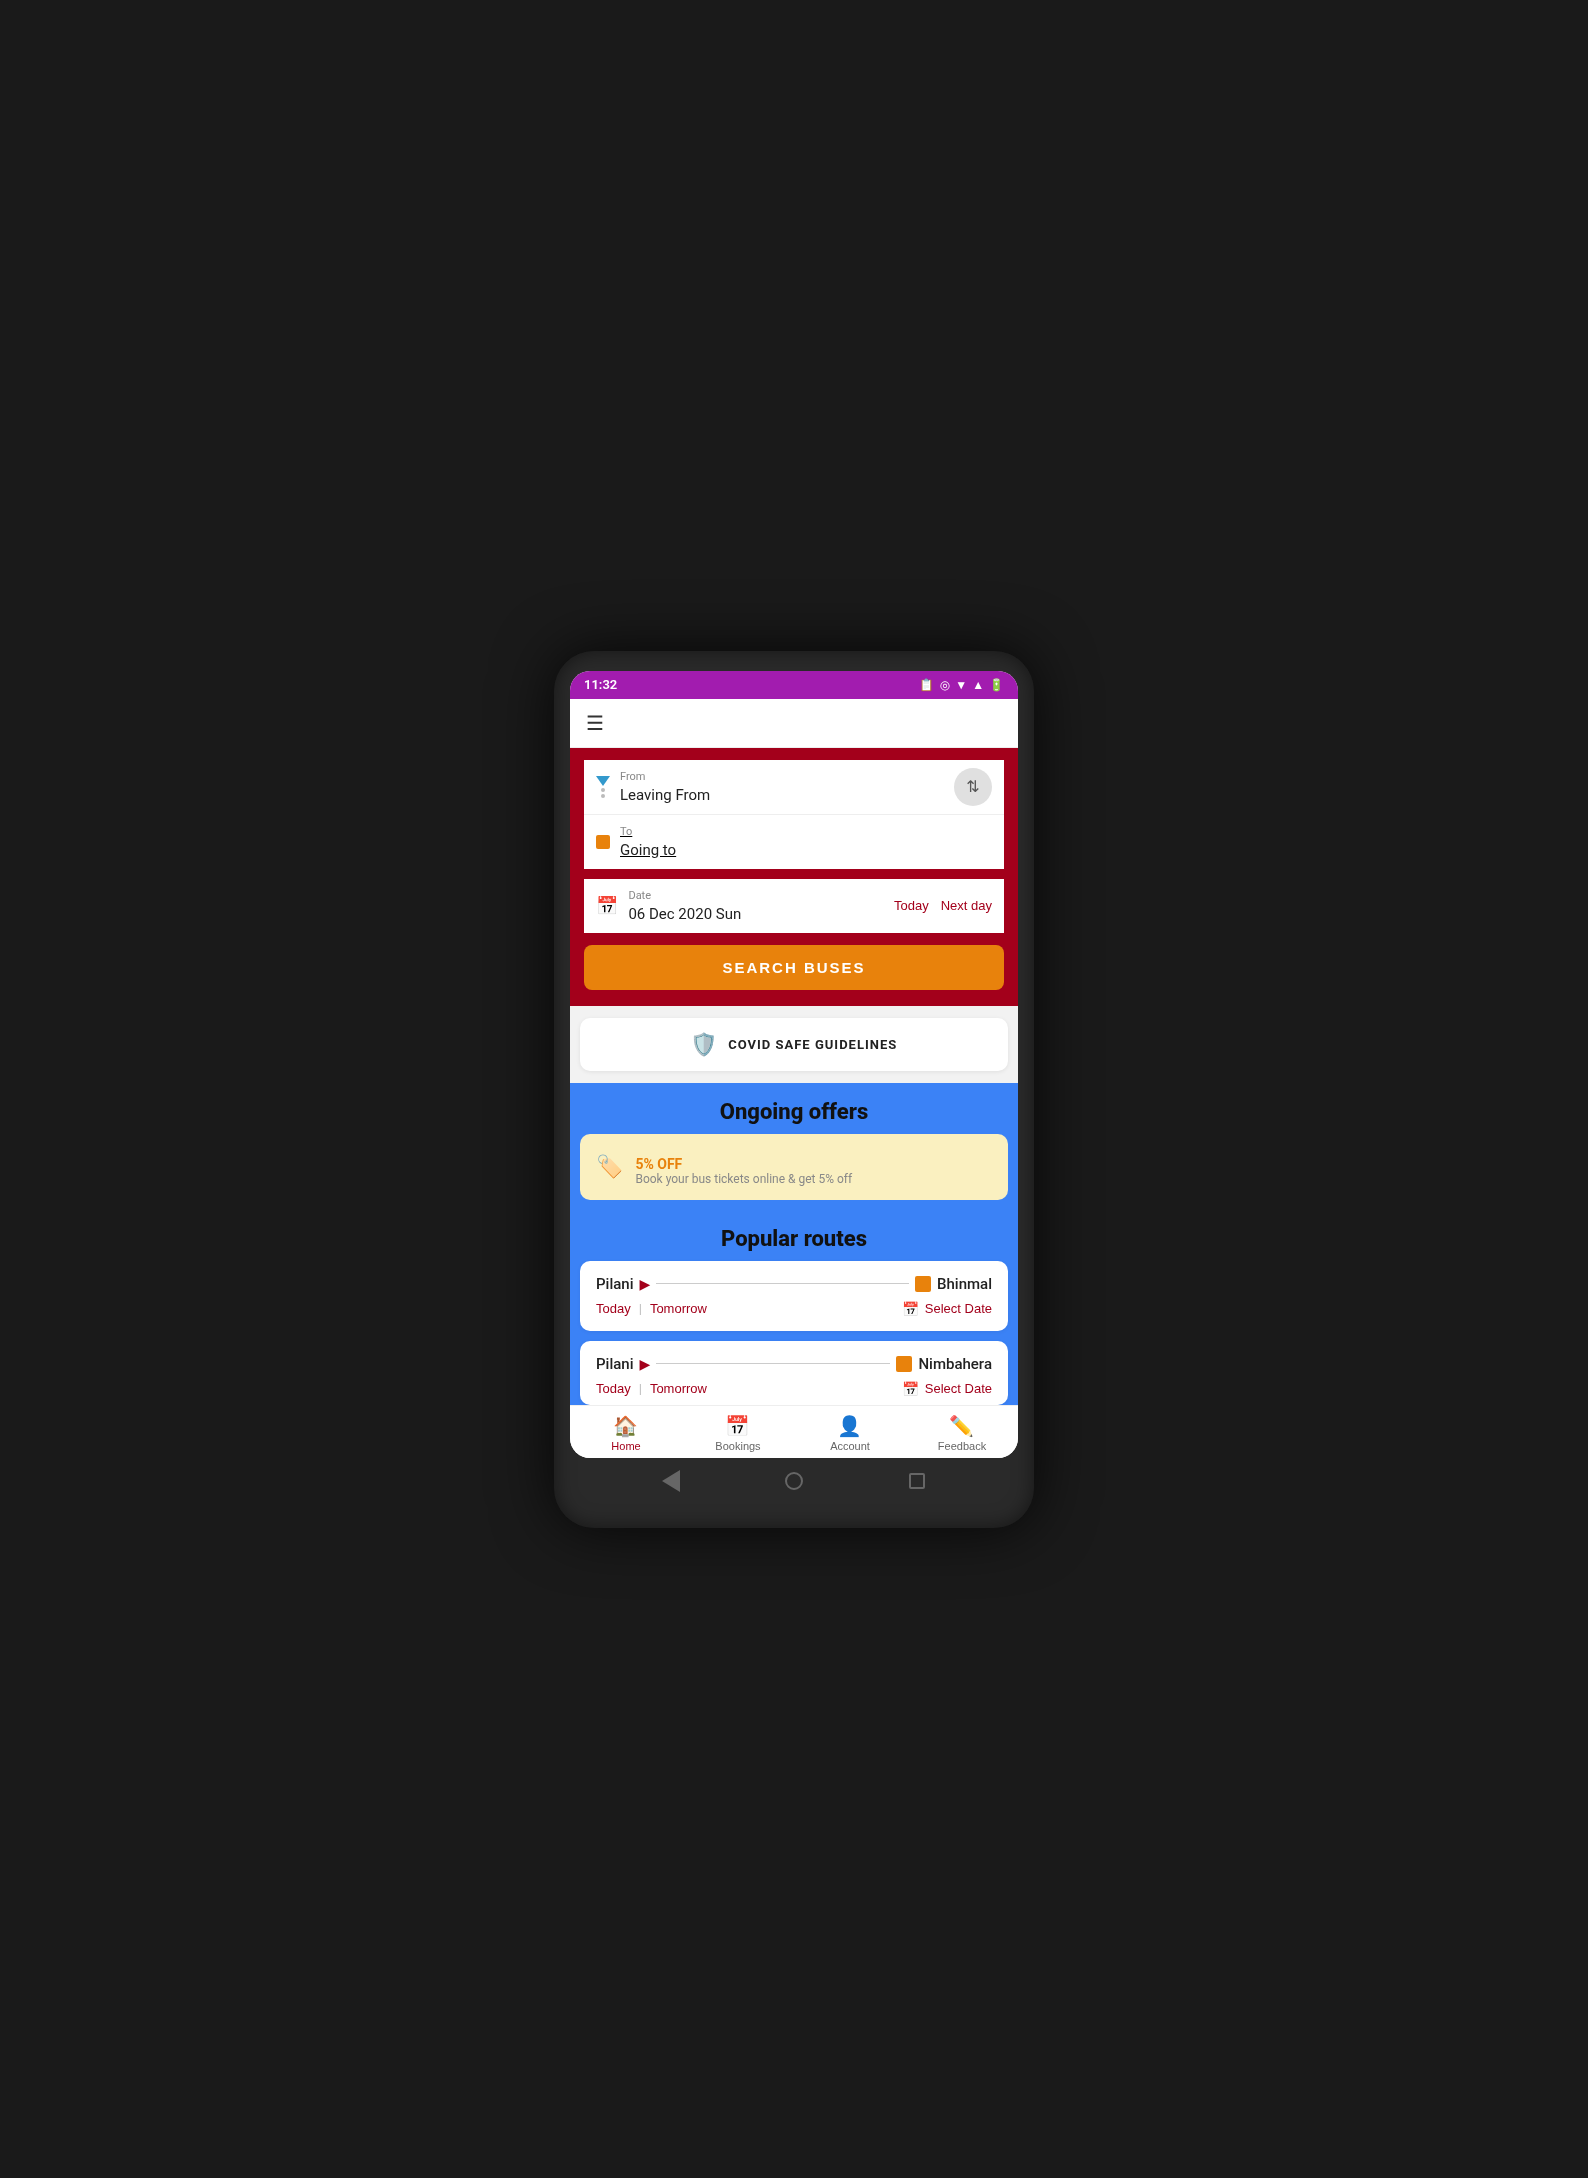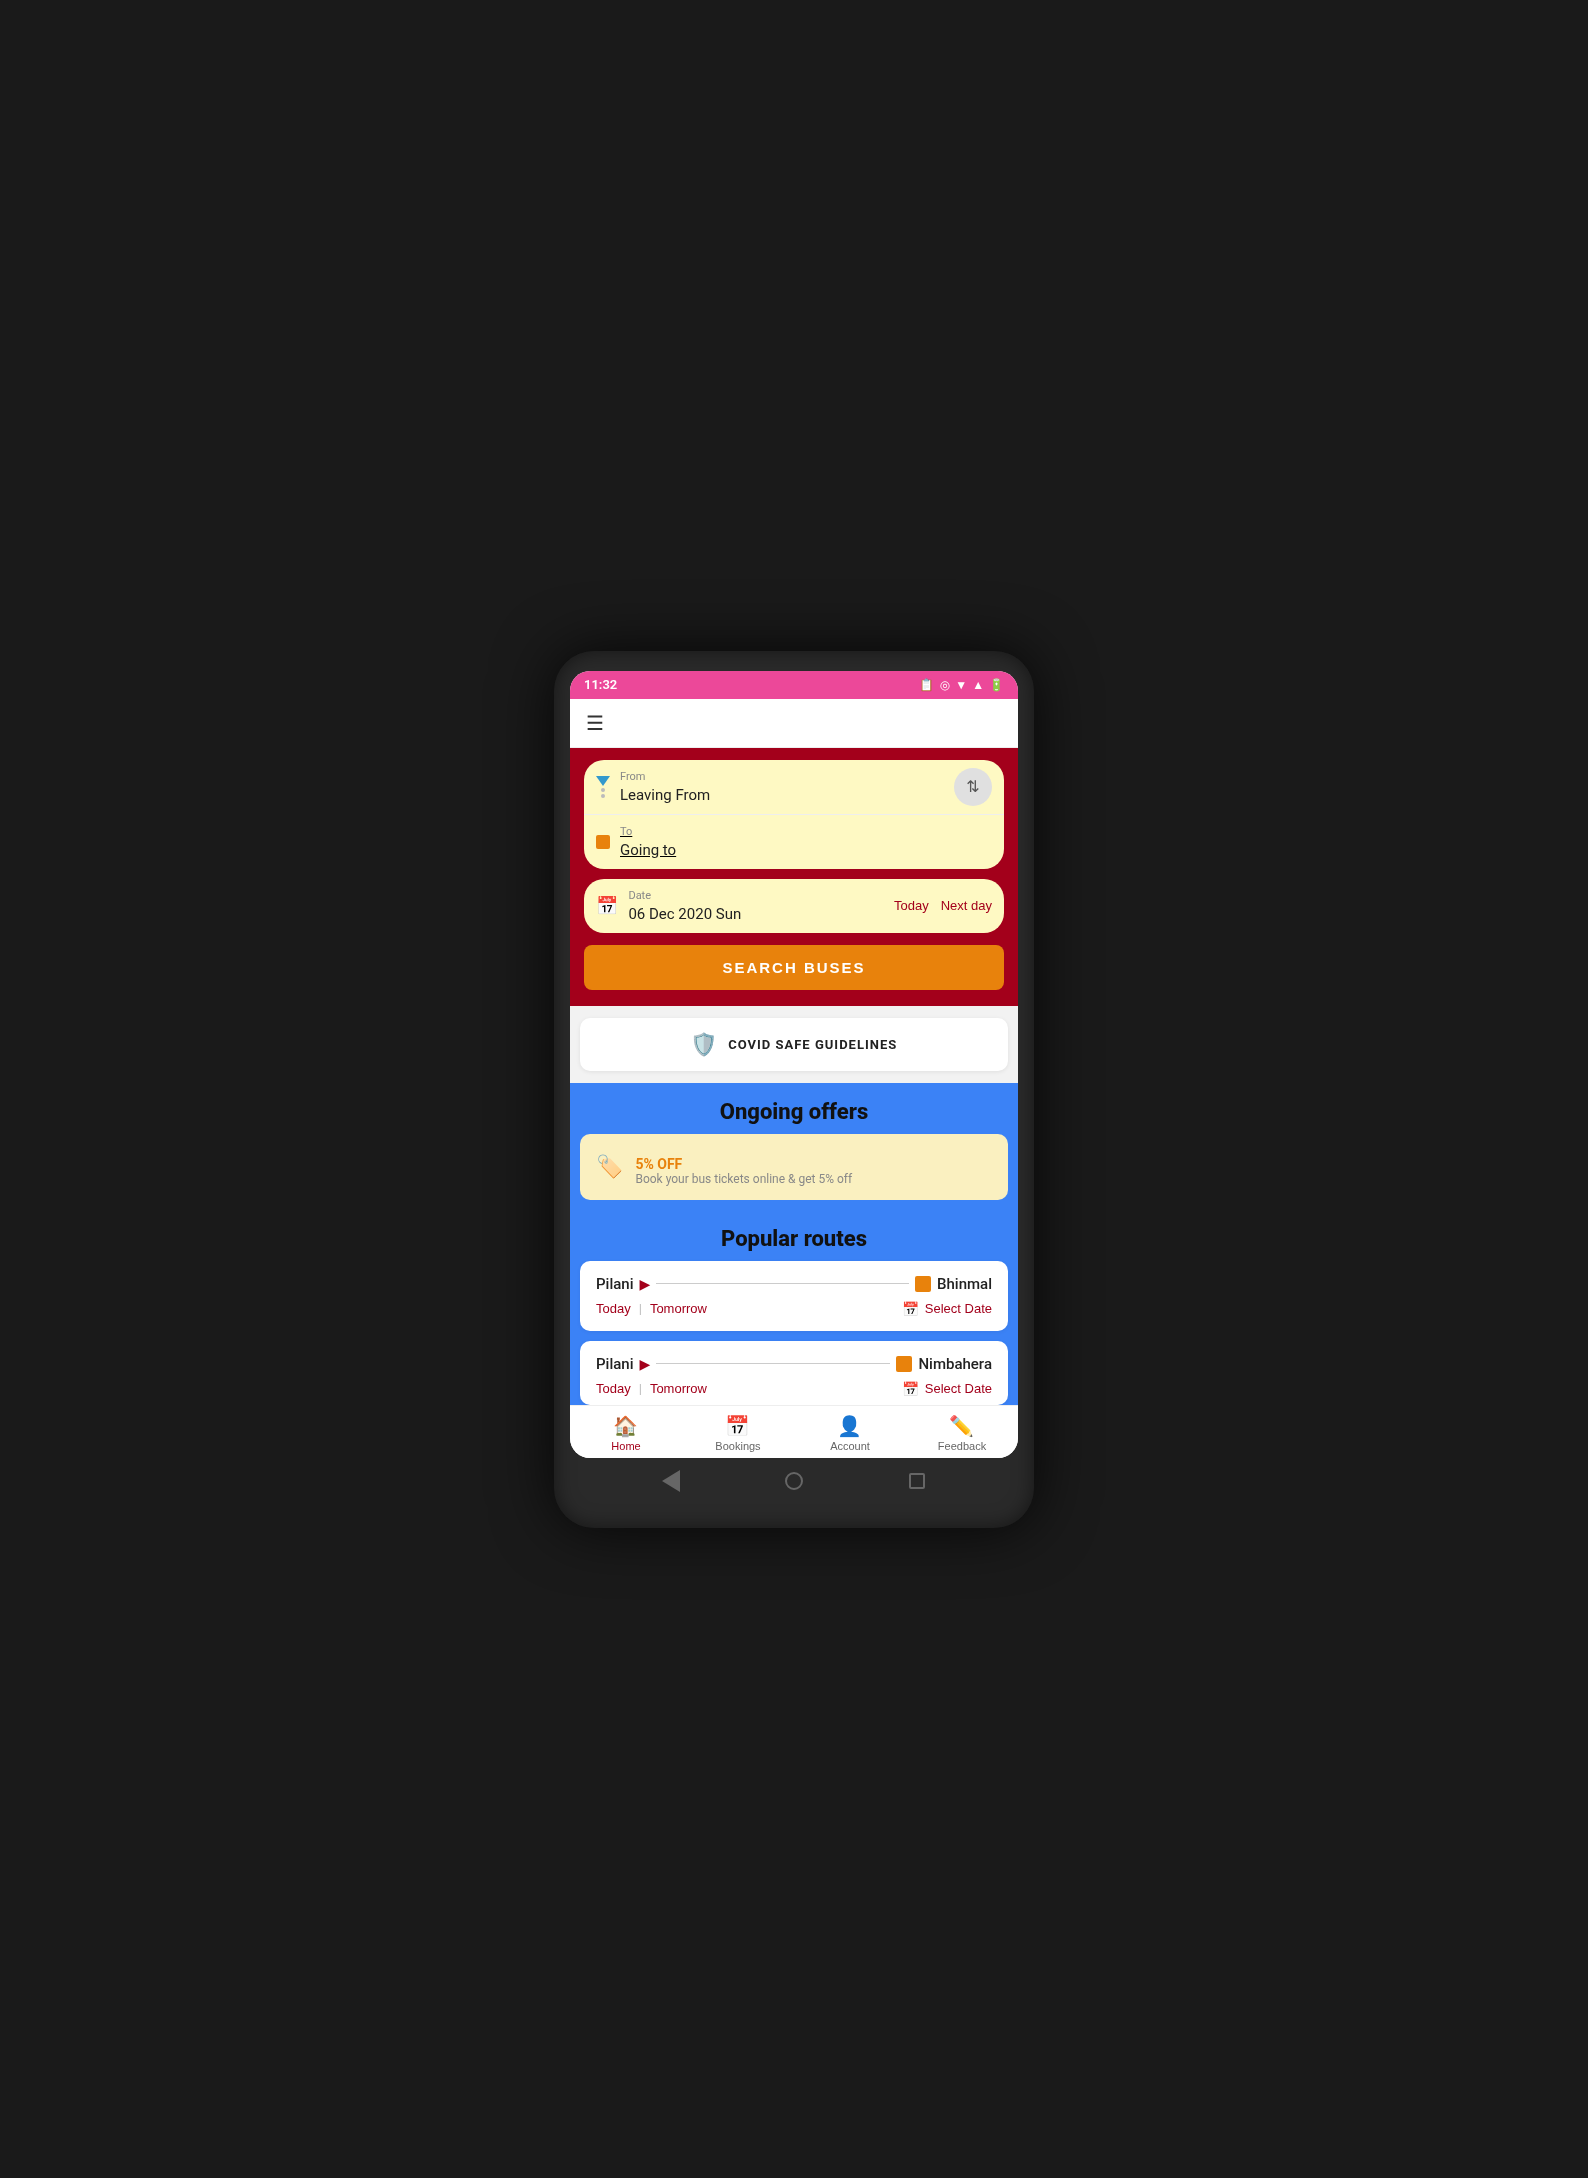--- a/index.html
+++ b/index.html
@@ -20,21 +20,21 @@
       position: relative;
     }
     .device-screen {
       background: #f2f2f2;
       border-radius: 20px;
       overflow: hidden;
       width: 100%;
     }
     
     .status-bar {
-      background: #ec4899;
+      background: #a21caf;
       display: flex;
       justify-content: space-between;
       align-items: center;
       padding: 6px 14px;
       height: 28px;
     }
     .status-time {
       color: white;
       font-size: 13px;
       font-weight: 600;
@@ -70,22 +70,22 @@
     }
     .brand-name span {
       display: block;
     }
     
     .search-section {
       background: #A3001B;
       padding: 12px 14px 16px;
     }
     .search-card {
-      background: #fef9c3;
-      border-radius: 20px;
+      background: #ffffff;
+      border-radius: 0;
       overflow: hidden;
       margin-bottom: 10px;
     }
     .input-row {
       display: flex;
       align-items: center;
       padding: 10px 12px;
       border-bottom: 1px solid #eee;
       position: relative;
     }

